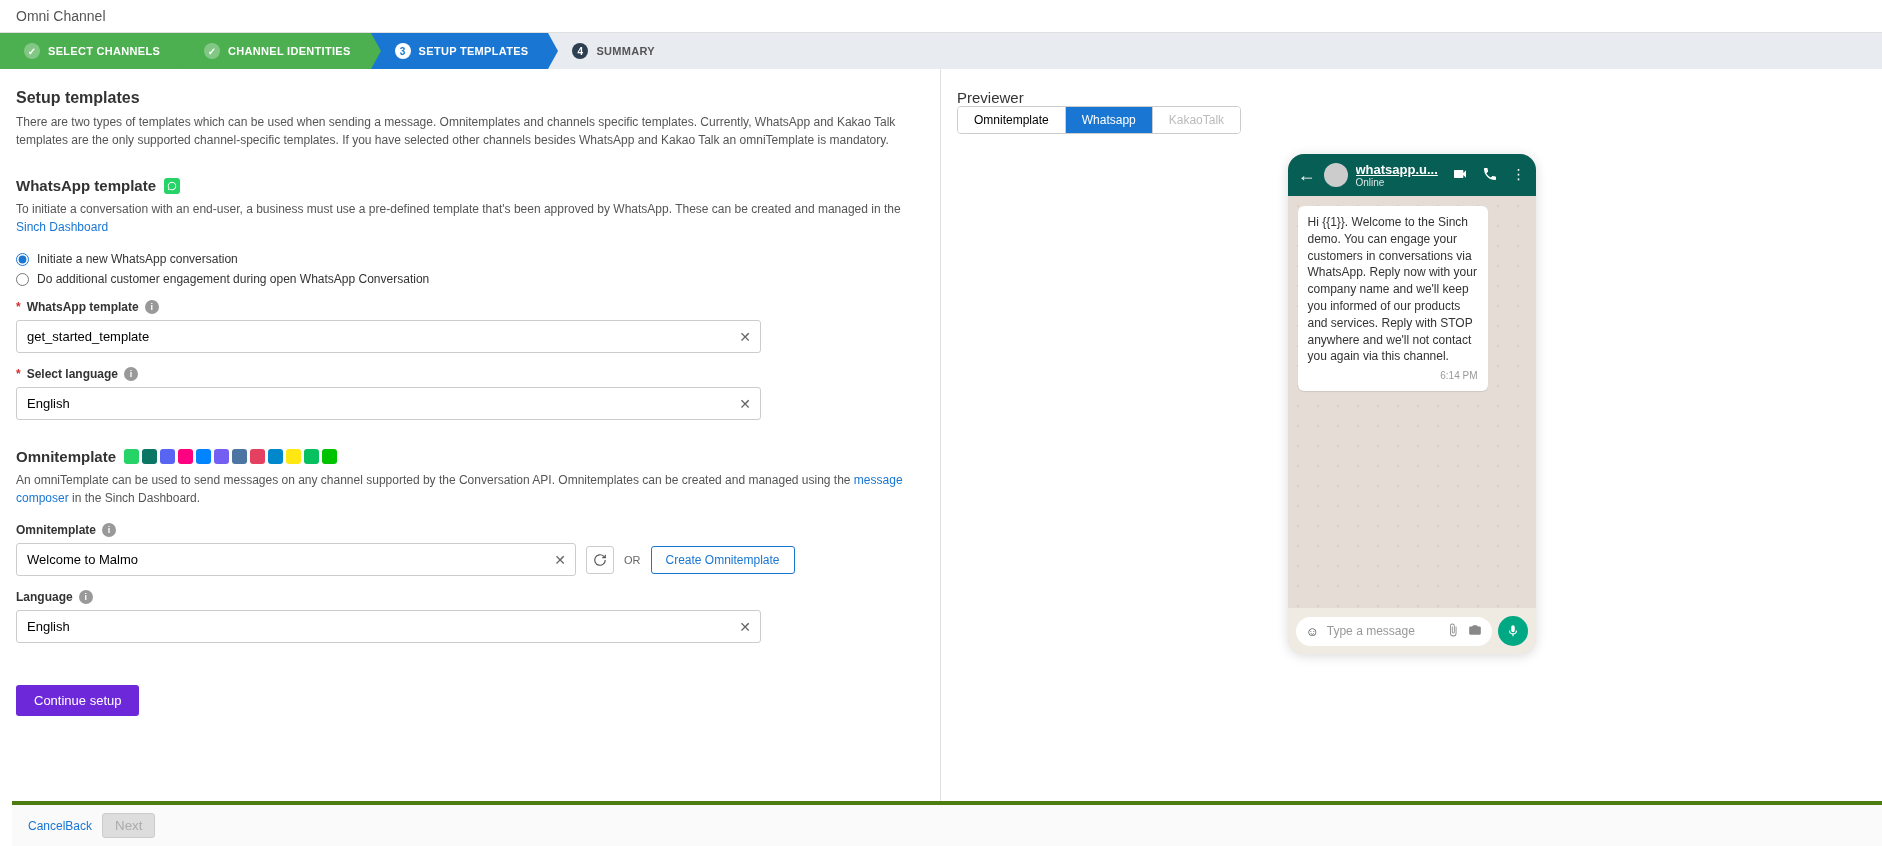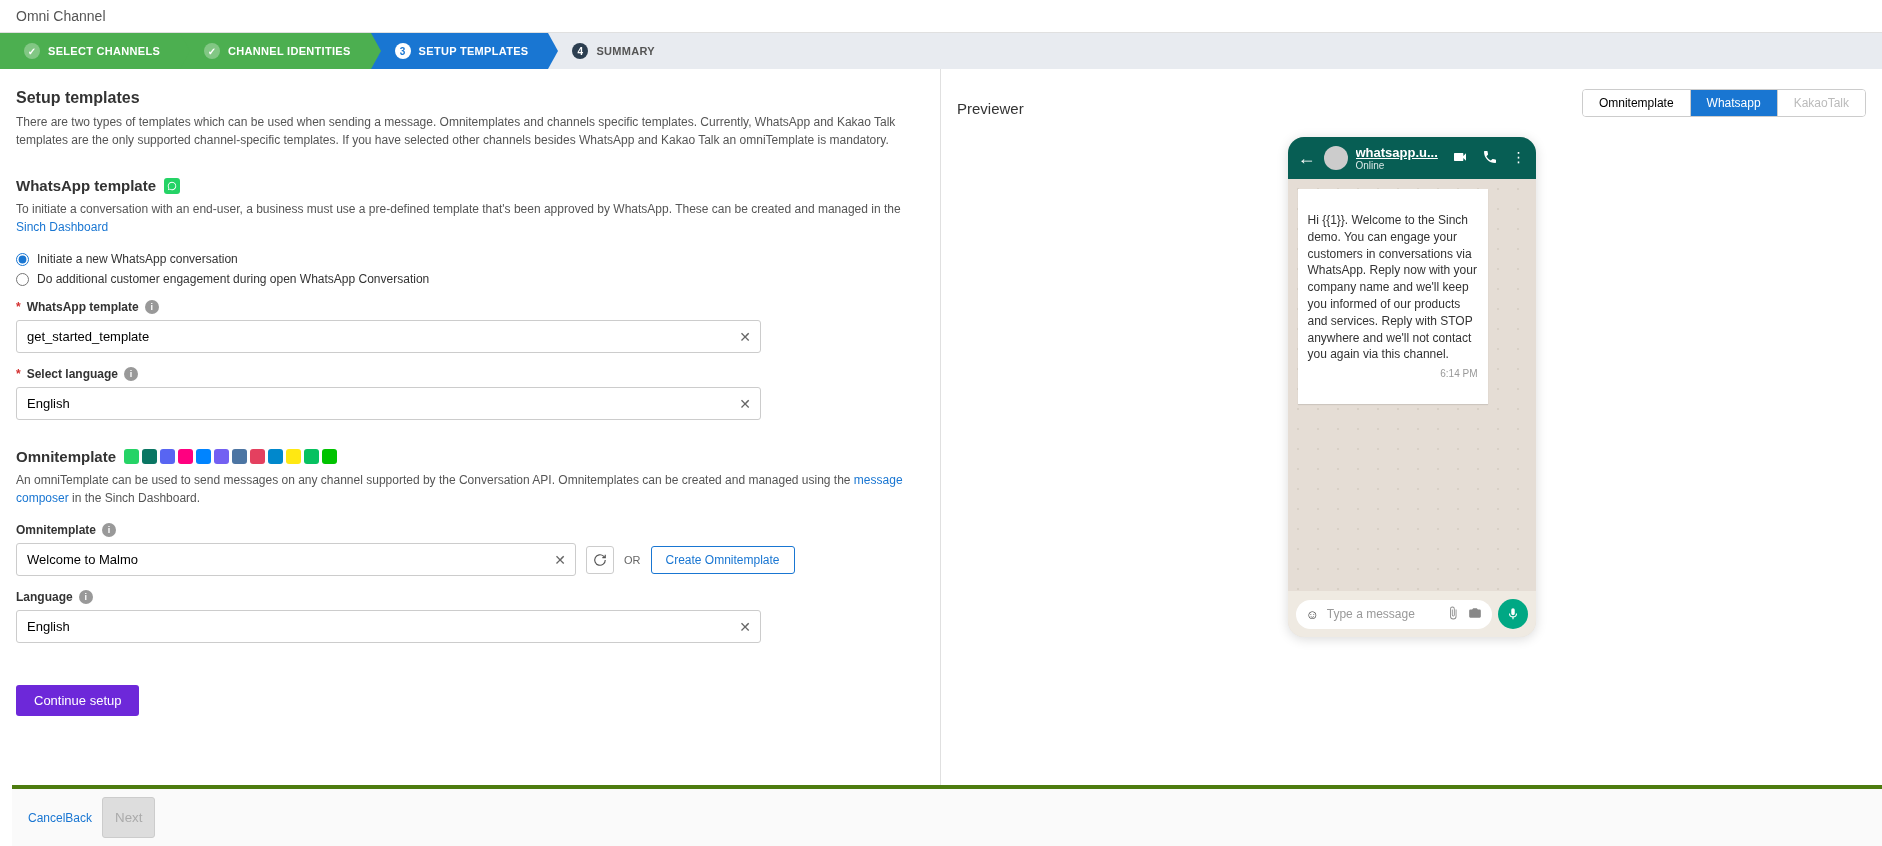--- a/index.html
+++ b/index.html
@@ -46,48 +46,48 @@
     .mini-icon { width: 15px; height: 15px; border-radius: 3px; display: inline-block; }
     
     .omni-row { display: flex; align-items: center; gap: 10px; }
     .omni-row .input-wrap { flex: 0 0 560px; }
     .refresh-btn { width: 28px; height: 28px; border: 1px solid #ccc; border-radius: 3px; background: #fff; display: flex; align-items: center; justify-content: center; cursor: pointer; }
     .or-text { font-size: 11px; color: #666; }
     .outline-btn { padding: 6px 14px; border: 1px solid #1976d2; color: #1976d2; background: #fff; border-radius: 3px; font-size: 12px; cursor: pointer; }
     
     .primary-btn { padding: 8px 18px; background: #6d28d9; color: #fff; border: none; border-radius: 3px; font-size: 13px; cursor: pointer; margin-top: 14px; }
     
-    .previewer-head { display: flex; justify-content: space-between; align-items: flex-end; margin-bottom: 20px; }
+    .previewer-head { display: flex; justify-content: space-between; align-items: flex-start; margin-bottom: 20px; flex-direction: column; }
     .previewer-title { font-size: 15px; font-weight: 400; }
     .tab-group { display: flex; border: 1px solid #ccc; border-radius: 4px; overflow: hidden; }
     .tab-btn { padding: 6px 16px; font-size: 12px; background: #fff; border: none; cursor: pointer; border-right: 1px solid #ccc; }
     .tab-btn:last-child { border-right: none; }
     .tab-btn.active { background: #1976d2; color: #ffffff; }
     .tab-btn.disabled { color: #bbb; cursor: not-allowed; }
     
     .phone-wrap { flex: 1; display: flex; justify-content: center; }
     .phone { width: 248px; height: 500px; background: #e5ddd5; border-radius: 16px; overflow: hidden; box-shadow: 0 2px 12px rgba(0,0,0,0.15); display: flex; flex-direction: column; }
     .wa-header { background: #075e54; color: #fff; padding: 8px 10px; display: flex; align-items: center; gap: 8px; }
     .wa-back { font-size: 18px; cursor: pointer; }
     .wa-avatar { width: 24px; height: 24px; border-radius: 50%; background: #ccc; }
     .wa-name-block { flex: 1; min-width: 0; }
     .wa-name { font-size: 13px; font-weight: 600; white-space: nowrap; overflow: hidden; text-overflow: ellipsis; text-decoration: underline; }
     .wa-status { font-size: 10px; opacity: 0.85; }
     .wa-icons { display: flex; gap: 14px; font-size: 14px; }
     .wa-body { flex: 1; padding: 10px; background: #e5ddd5; background-image: radial-gradient(#d8d0c6 1px, transparent 1px); background-size: 20px 20px; }
-    .wa-bubble { background: #fff; border-radius: 0; padding: 23px 10px; font-size: 12px; line-height: 1.4; max-width: 190px; box-shadow: 0 1px 1px rgba(0,0,0,0.1); position: relative; }
+    .wa-bubble { background: #fff; border-radius: 6px; padding: 8px 10px; font-size: 12px; line-height: 1.4; max-width: 190px; box-shadow: 0 1px 1px rgba(0,0,0,0.1); position: relative; }
     .wa-time { font-size: 10px; color: #999; text-align: right; margin-top: 4px; }
     .wa-input-bar { display: flex; align-items: center; padding: 8px; gap: 6px; background: #efeae2; }
     .wa-input { flex: 1; background: #fff; border-radius: 18px; padding: 6px 10px; display: flex; align-items: center; gap: 8px; }
     .wa-input-text { flex: 1; color: #999; font-size: 12px; }
     .wa-mic { width: 30px; height: 30px; border-radius: 50%; background: #00a884; color: #fff; display: flex; align-items: center; justify-content: center; }
     
     .footer { position: fixed; bottom: 0; left: 12px; right: 0; padding: 8px 16px; border-top: 4px solid #4d7c0f; background: #fafafa; display: flex; align-items: center; font-size: 12px; }
     .footer-right { display: flex; gap: 10px; align-items: center; }
-    .next-btn { padding: 12px 12px; background: #ddd; color: #aaa; border: 1px solid #ccc; border-radius: 3px; }
+    .next-btn { padding: 4px 12px; background: #ddd; color: #aaa; border: 1px solid #ccc; border-radius: 3px; }
     
     .wa-green-badge { width: 16px; height: 16px; background: #25d366; border-radius: 3px; display: inline-flex; align-items: center; justify-content: center; }
   </style>
 </head>
 <body>
 
 <div class="header">
   <span>Omni Channel</span>
 </div>
 

